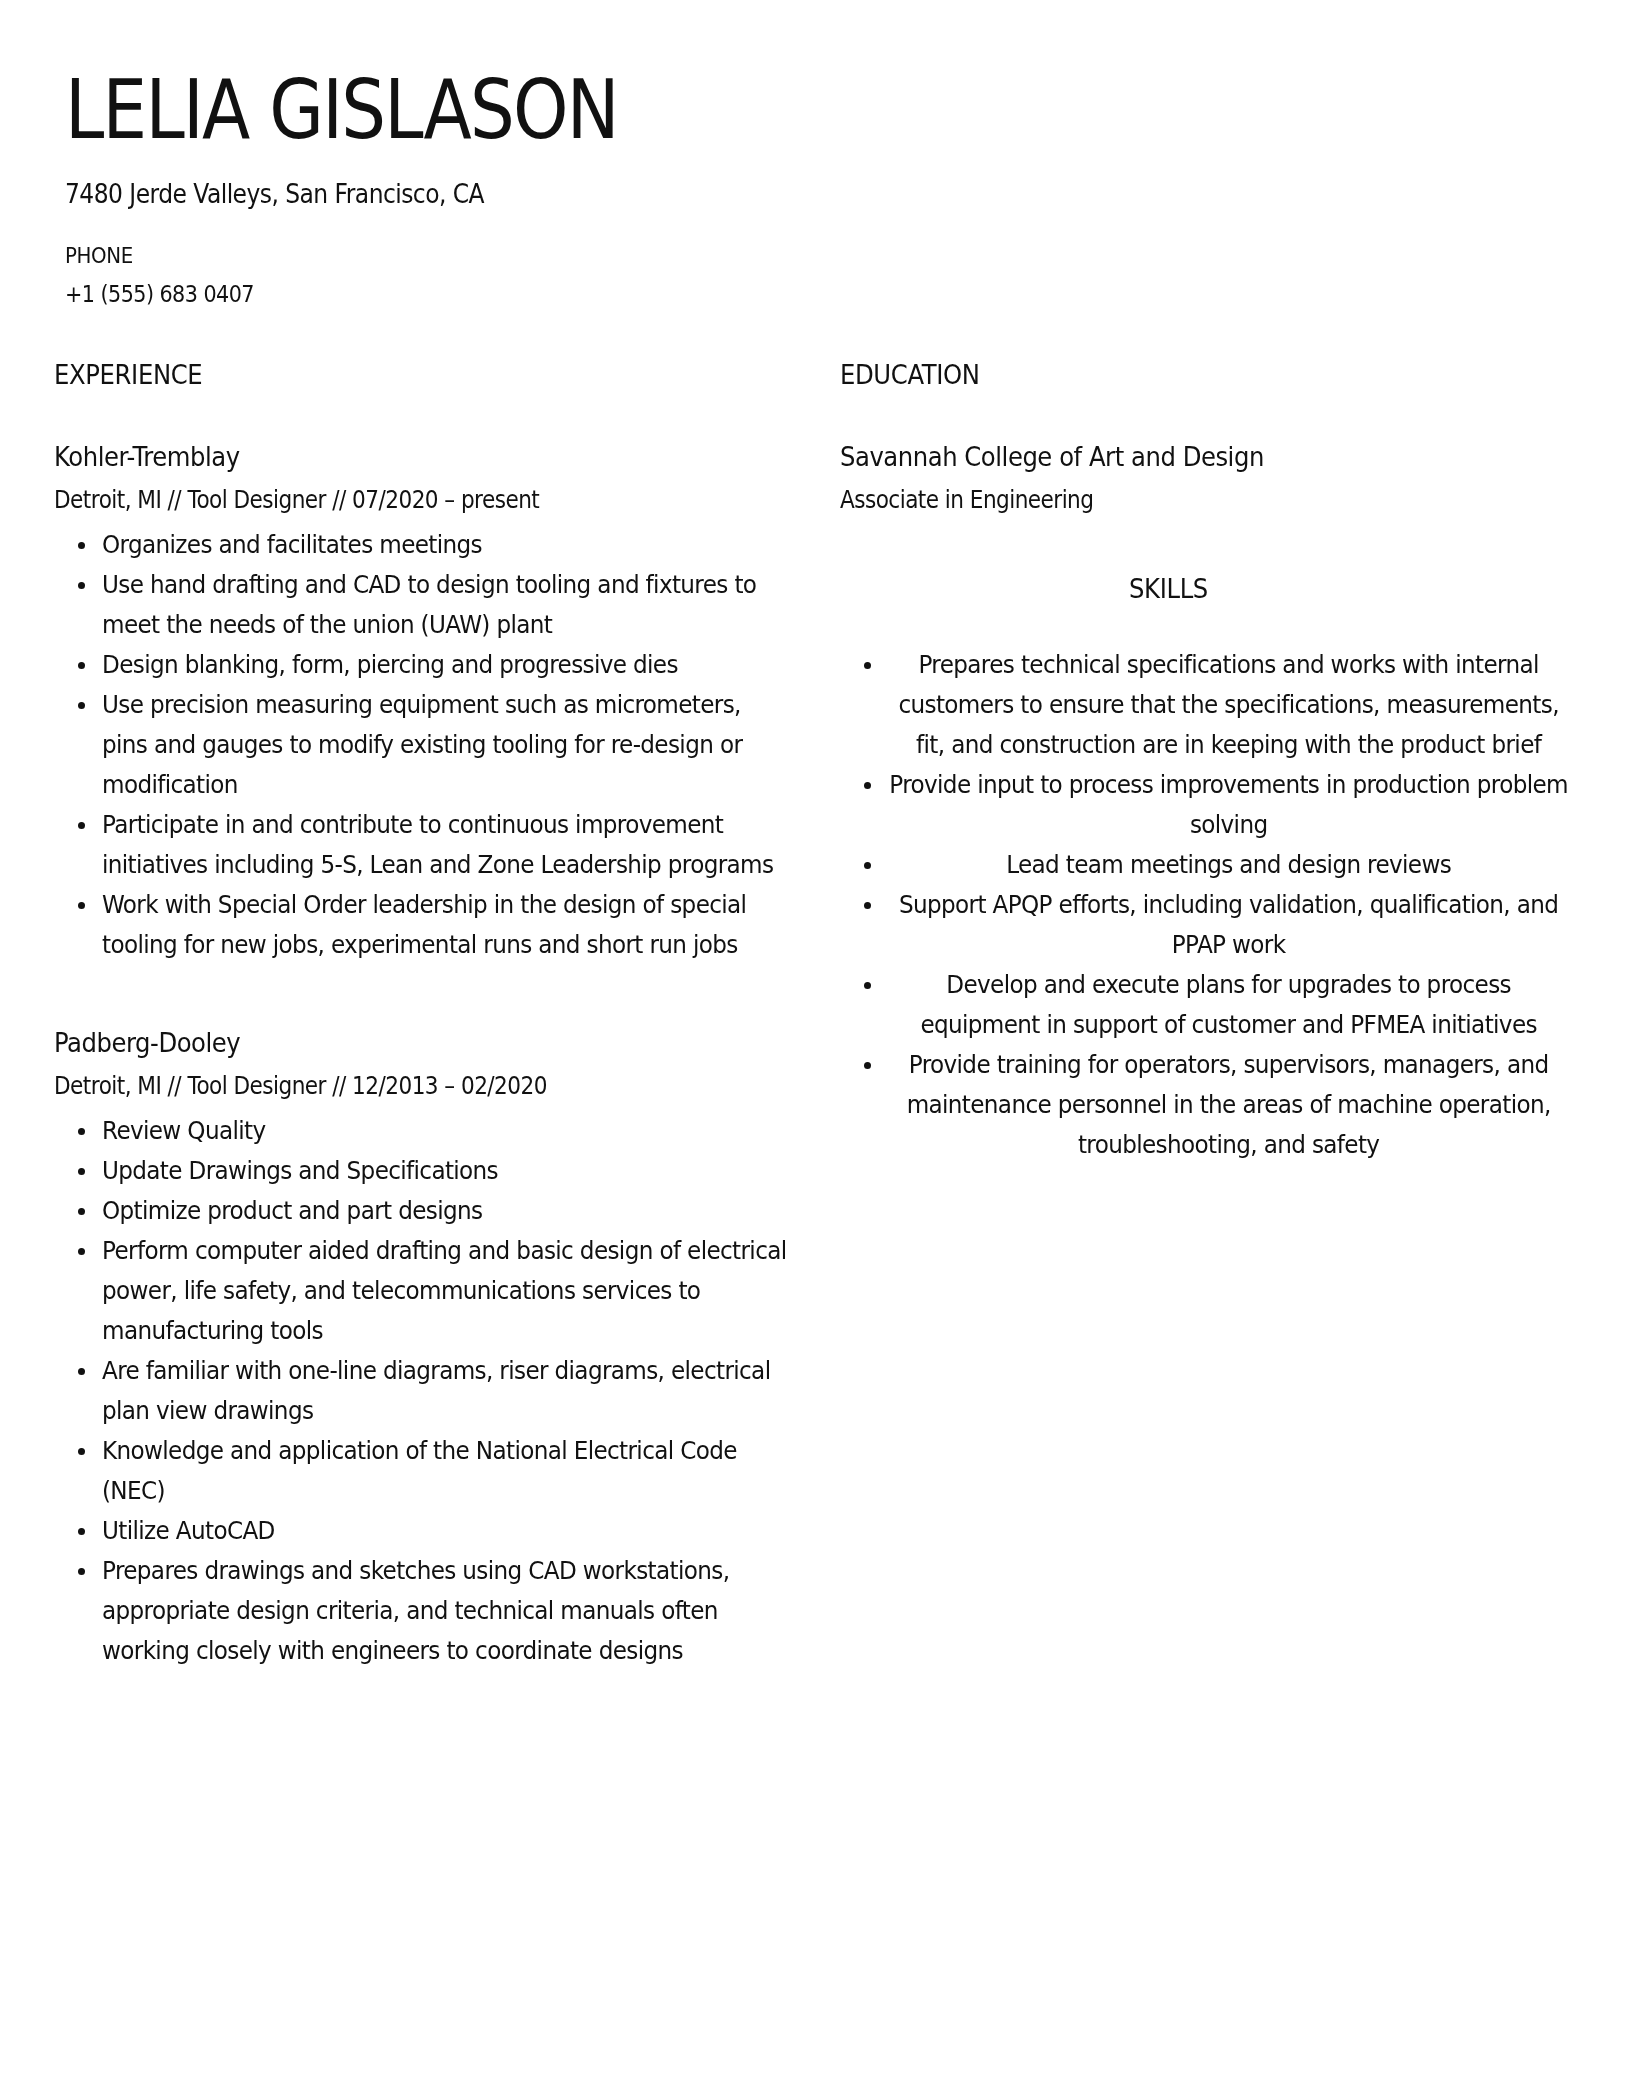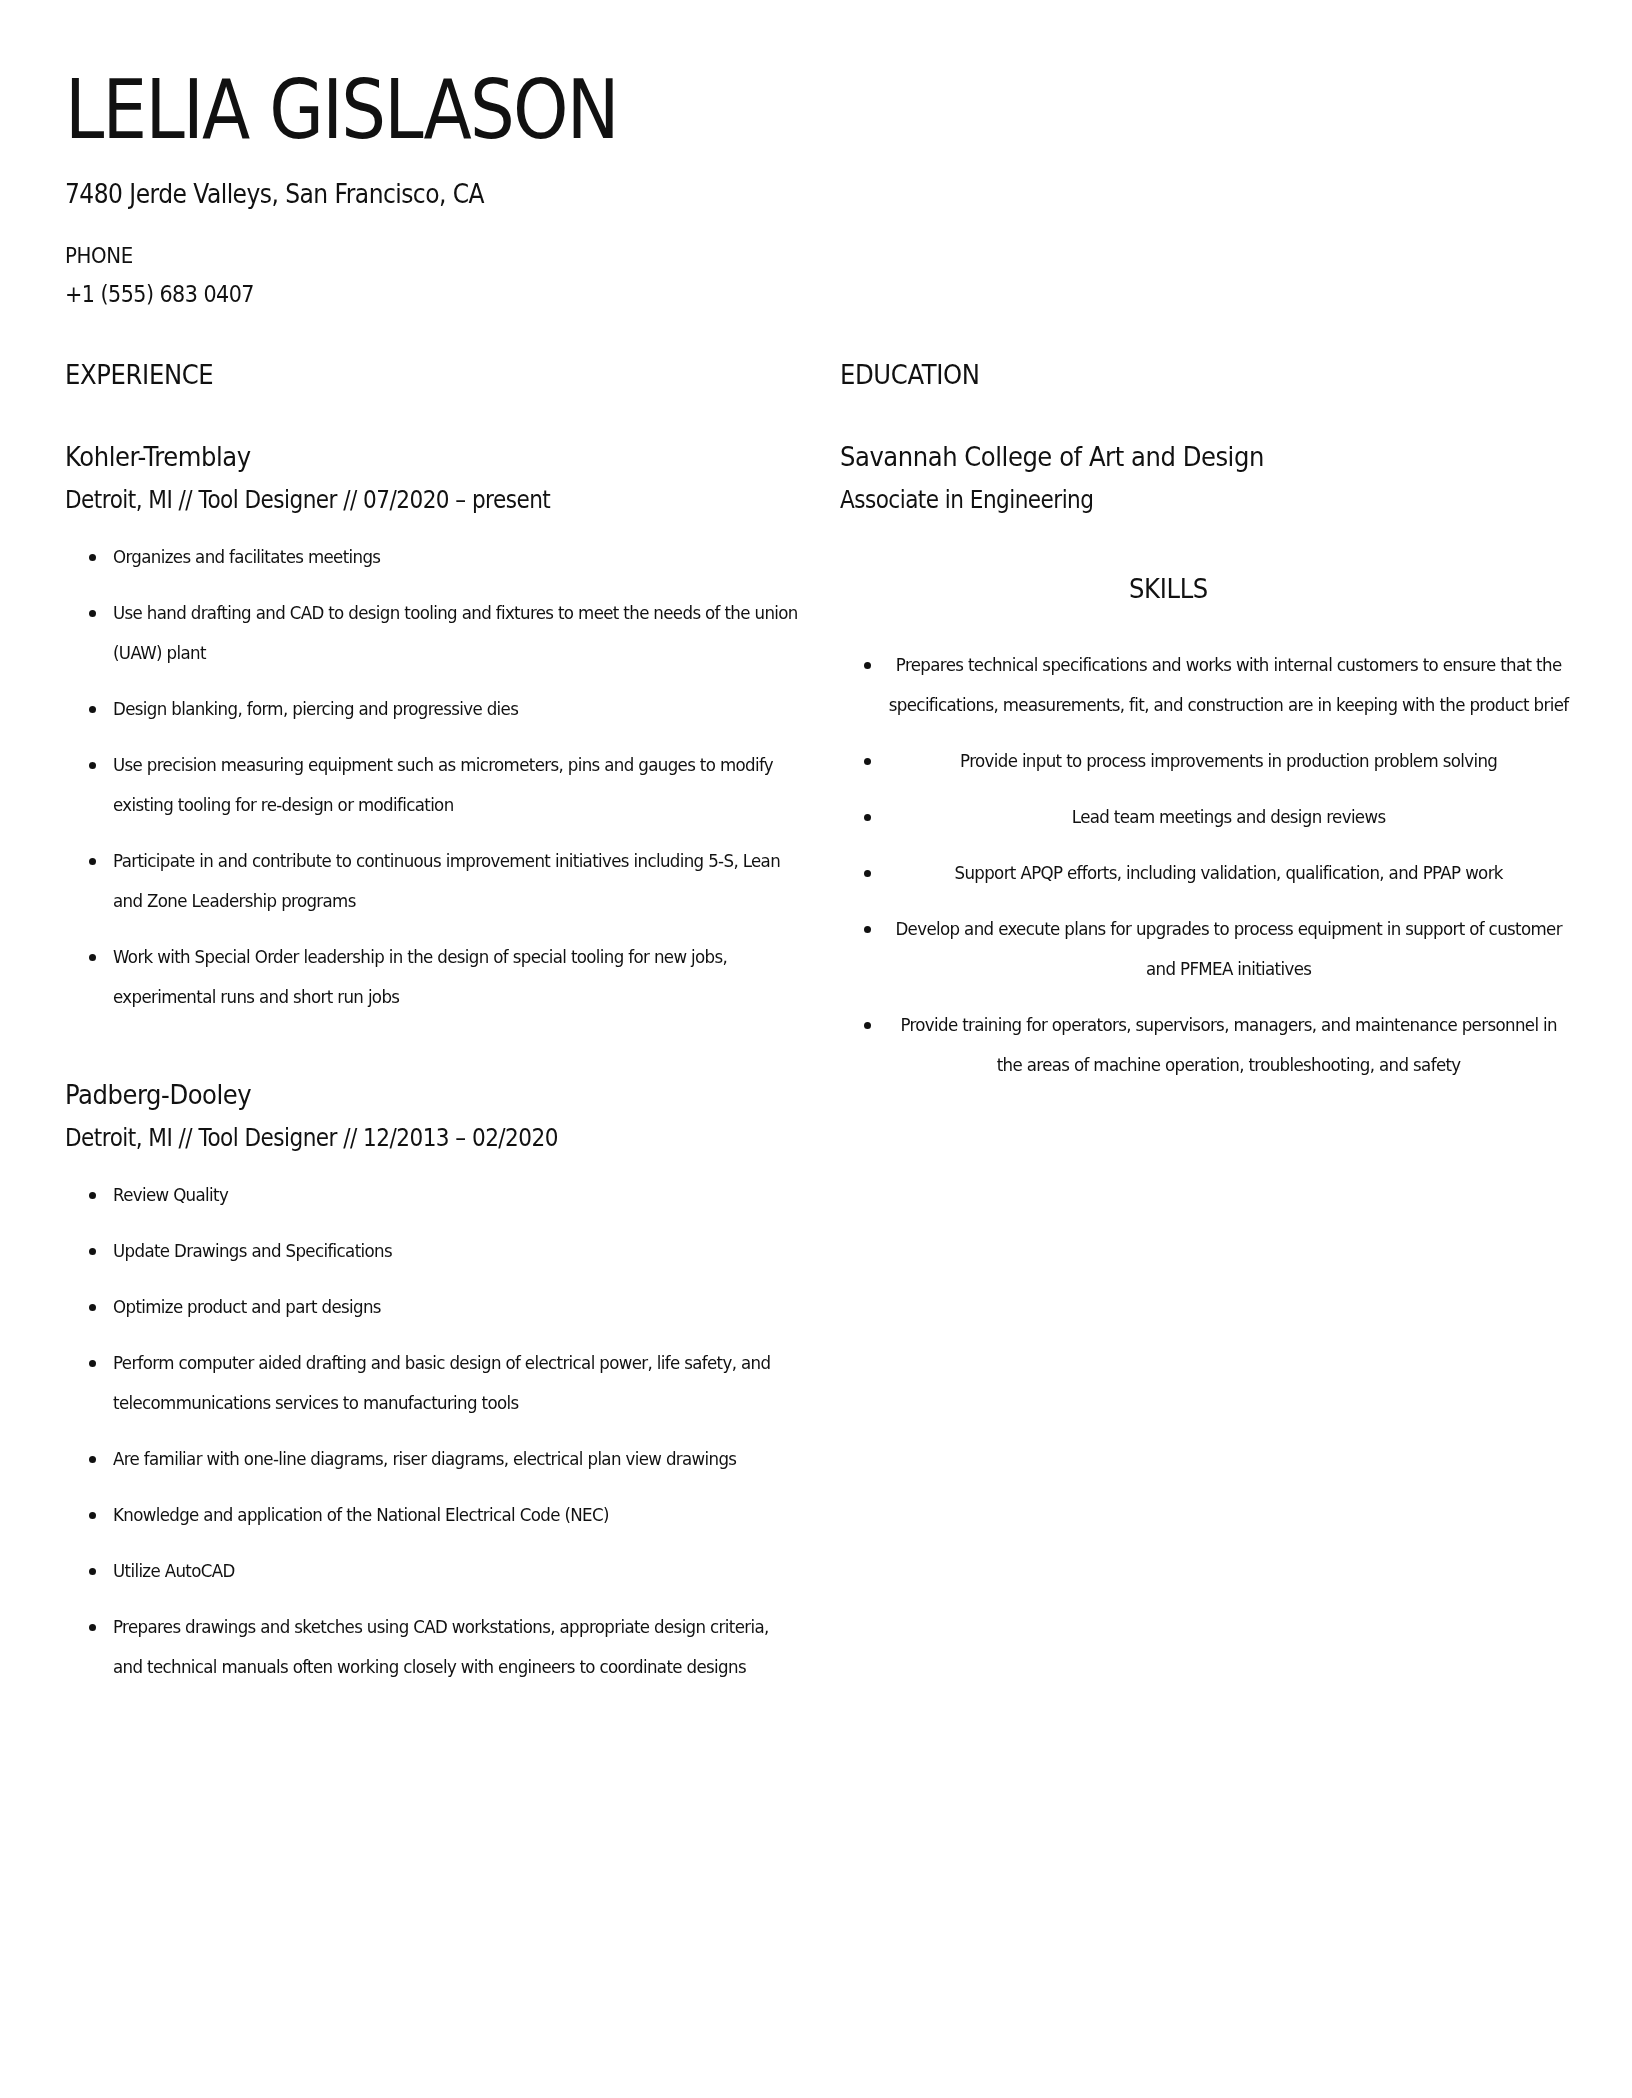--- a/index.html
+++ b/index.html
@@ -68,21 +68,21 @@
     line-height: 32px;
     letter-spacing: -0.6px;
     transform: scaleX(0.9);
     transform-origin: left center;
     white-space: nowrap;
   }
   .col {
     position: absolute;
     top: 355px;
   }
-  .col-left { left: 65px; width: 735px; }
+  .col-left { left: 54px; width: 735px; }
   .col-right { left: 840px; width: 730px; }
 
   .section-title {
     font-size: 27px;
     line-height: 40px;
     margin: 0;
     font-weight: normal;
     letter-spacing: -0.4px;
     transform: scaleX(0.9);
     transform-origin: left center;
@@ -110,24 +110,23 @@
     white-space: nowrap;
   }
   ul.bullets {
     list-style: none;
     margin: 4px 0 0 0;
     padding: 0;
   }
   ul.bullets li {
     position: relative;
     padding-left: 48px;
-    font-size: 18px;
+    font-size: 25px;
     line-height: 40px;
     letter-spacing: -0.7px;
-    margin-top: 16px;
   }
   ul.bullets li .bullet {
     position: absolute;
     left: 24px;
     top: 17px;
     width: 7px;
     height: 7px;
     border-radius: 50%;
     background: #111111;
   }

